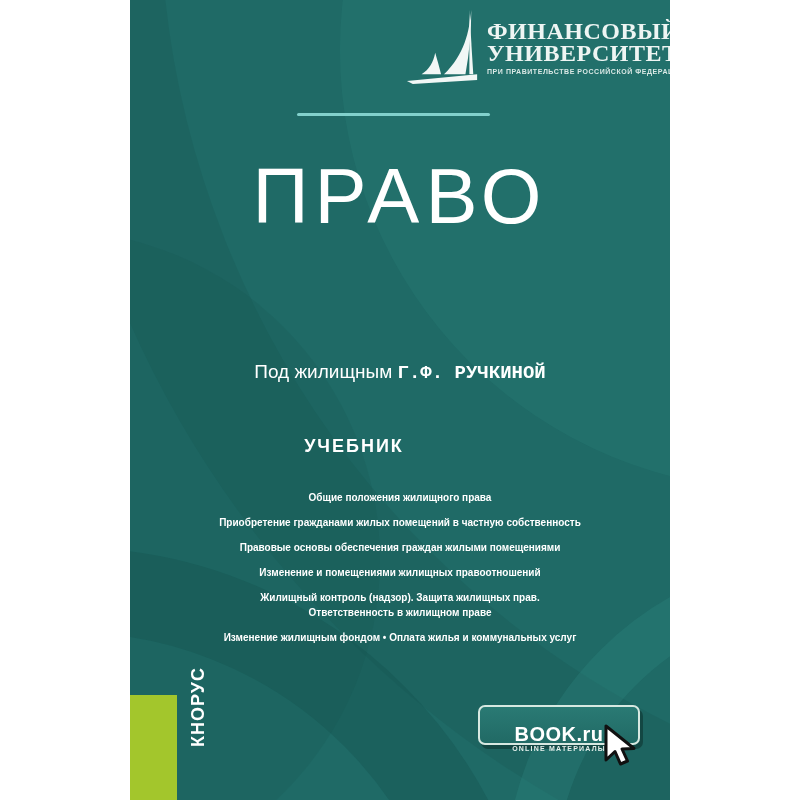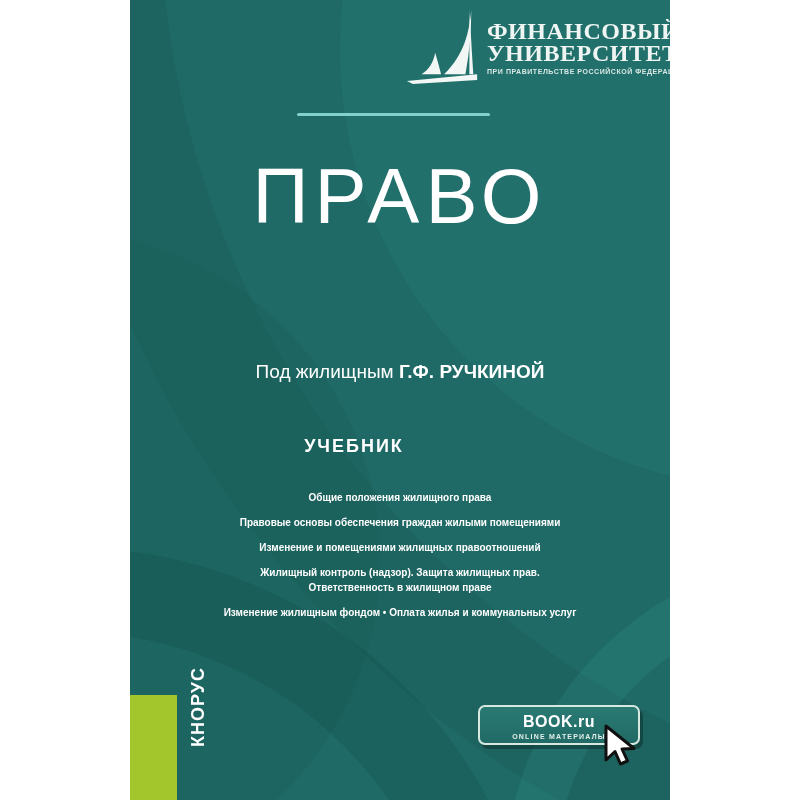--- a/index.html
+++ b/index.html
@@ -35,21 +35,21 @@
 
   
   .title{position:absolute;left:0;top:155px;width:540px;text-align:center;color:#ffffff;}
   .title1{font-size:78px;font-weight:bold;line-height:82px;letter-spacing:-1px;}
   .title2{font-size:78px;font-weight:normal;line-height:82px;letter-spacing:6px;}
 
   .editor{
     position:absolute;left:0;top:360px;width:540px;text-align:center;
     color:#ffffff;font-size:19px;line-height:24px;
   }
-  .editor b{font-weight:bold;}
+  .editor b{font-weight:bold;font-family:Liberation Mono, monospace;}
 
   .booktype{
     position:absolute;left:0;top:434px;width:448px;text-align:center;
     color:#ffffff;font-size:18px;font-weight:bold;letter-spacing:2px;line-height:24px;
   }
 
   .topics{
     position:absolute;left:10px;top:490px;width:520px;text-align:center;color:#ffffff;
   }
   .topic{
@@ -69,21 +69,21 @@
   }
 
   
   .badge{
     position:absolute;left:348px;top:705px;width:158px;height:36px;
     border:2px solid #d7e8e1;border-radius:7px;
     background:linear-gradient(#2a7a74,#216a65);
     box-shadow:3px 4px 0 rgba(8,35,33,0.45);
     text-align:center;color:#ffffff;
   }
-  .badge-title{font-size:16px;font-weight:bold;line-height:22px;margin-top:4px;letter-spacing:0.5px;}
+  .badge-title{font-size:20px;font-weight:bold;line-height:22px;margin-top:16px;letter-spacing:0.5px;}
   .badge-sub{font-size:7px;font-weight:bold;letter-spacing:1.2px;line-height:8px;color:#e3efeb;}
 
   .cursor{position:absolute;left:472px;top:724px;width:34px;height:46px;}
 </style>
 </head>
 <body>
 
 <div class="stage">
   <div class="cover">
 
@@ -117,20 +117,21 @@
 
     <div class="editor">
       <span>Под жилищным</span>
       <b>Г.Ф. РУЧКИНОЙ</b>
     </div>
 
     <div class="booktype">УЧЕБНИК</div>
 
     <div class="topics">
       <div class="topic">Общие положения жилищного права</div>
+      <div class="topic">Приобретение гражданами жилых помещений в частную собственность</div>
       <div class="topic">Правовые основы обеспечения граждан жилыми помещениями</div>
       <div class="topic">Изменение и помещениями жилищных правоотношений</div>
       <div class="topic">Жилищный контроль (надзор). Защита жилищных прав.
 Ответственность в жилищном праве</div>
       <div class="topic">Изменение жилищным фондом • Оплата жилья и коммунальных услуг</div>
     </div>
 
     <div class="knorus">КНОРУС</div>
 
     <div class="lime"></div>

